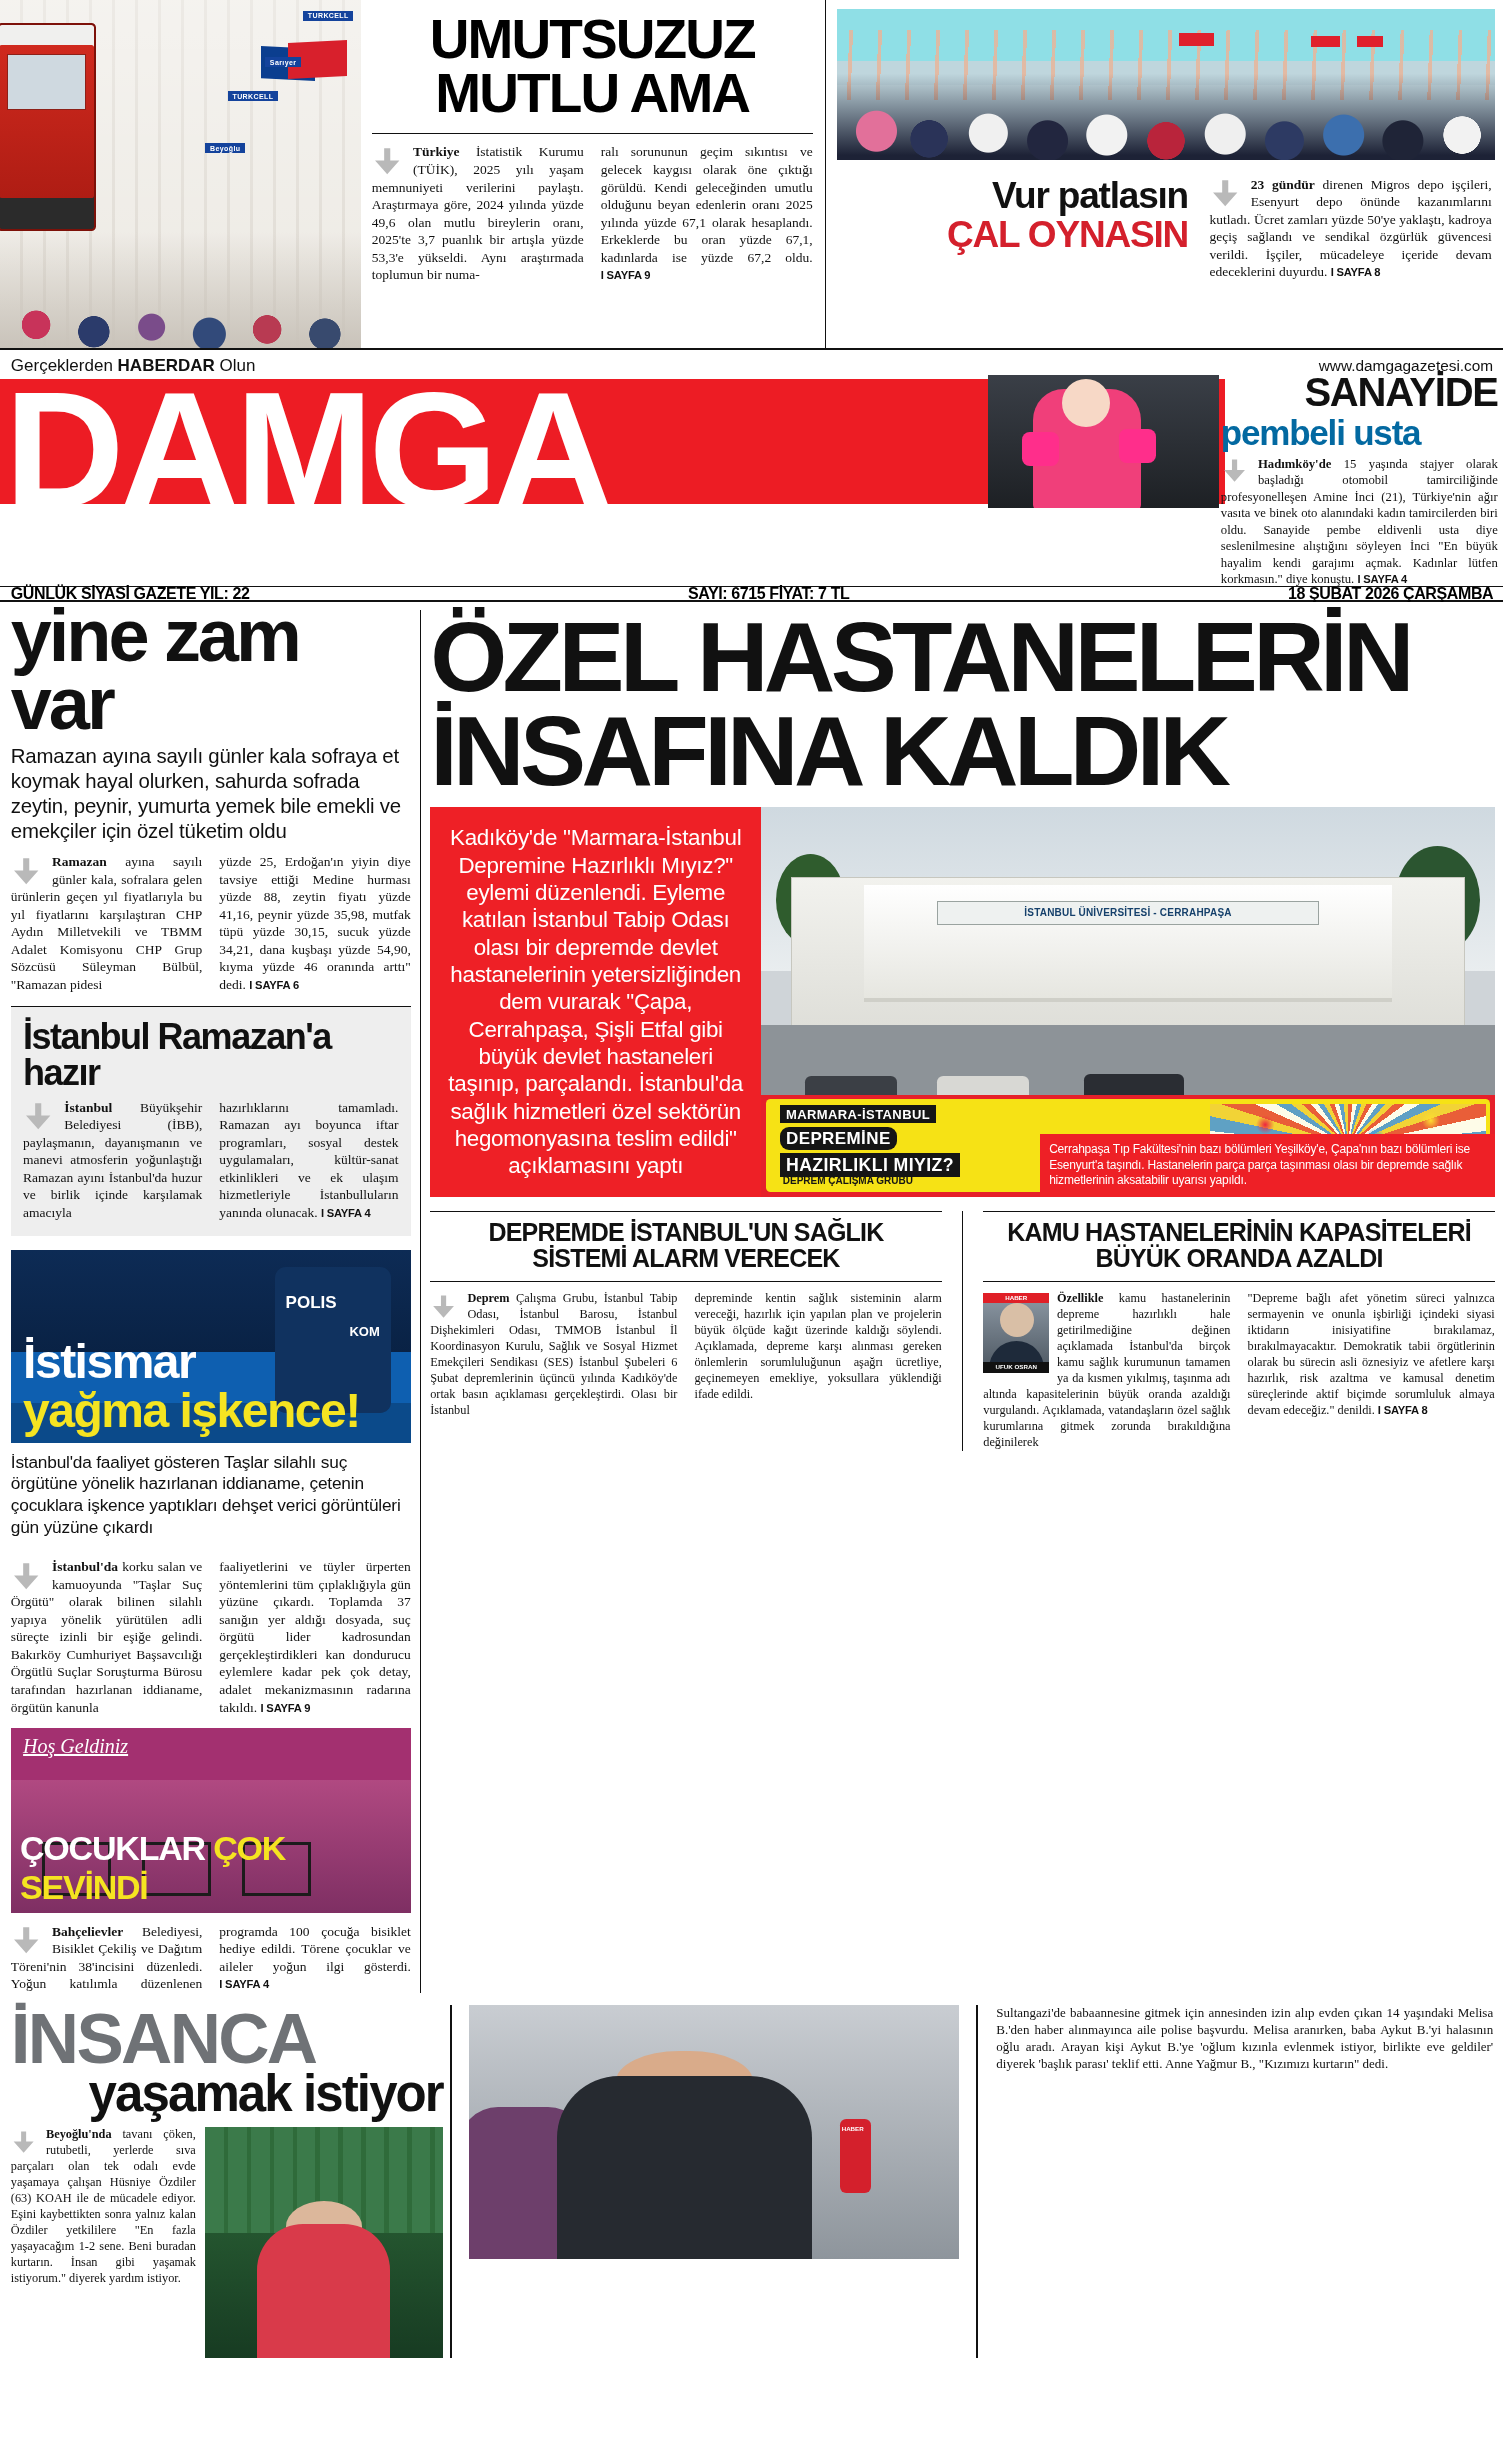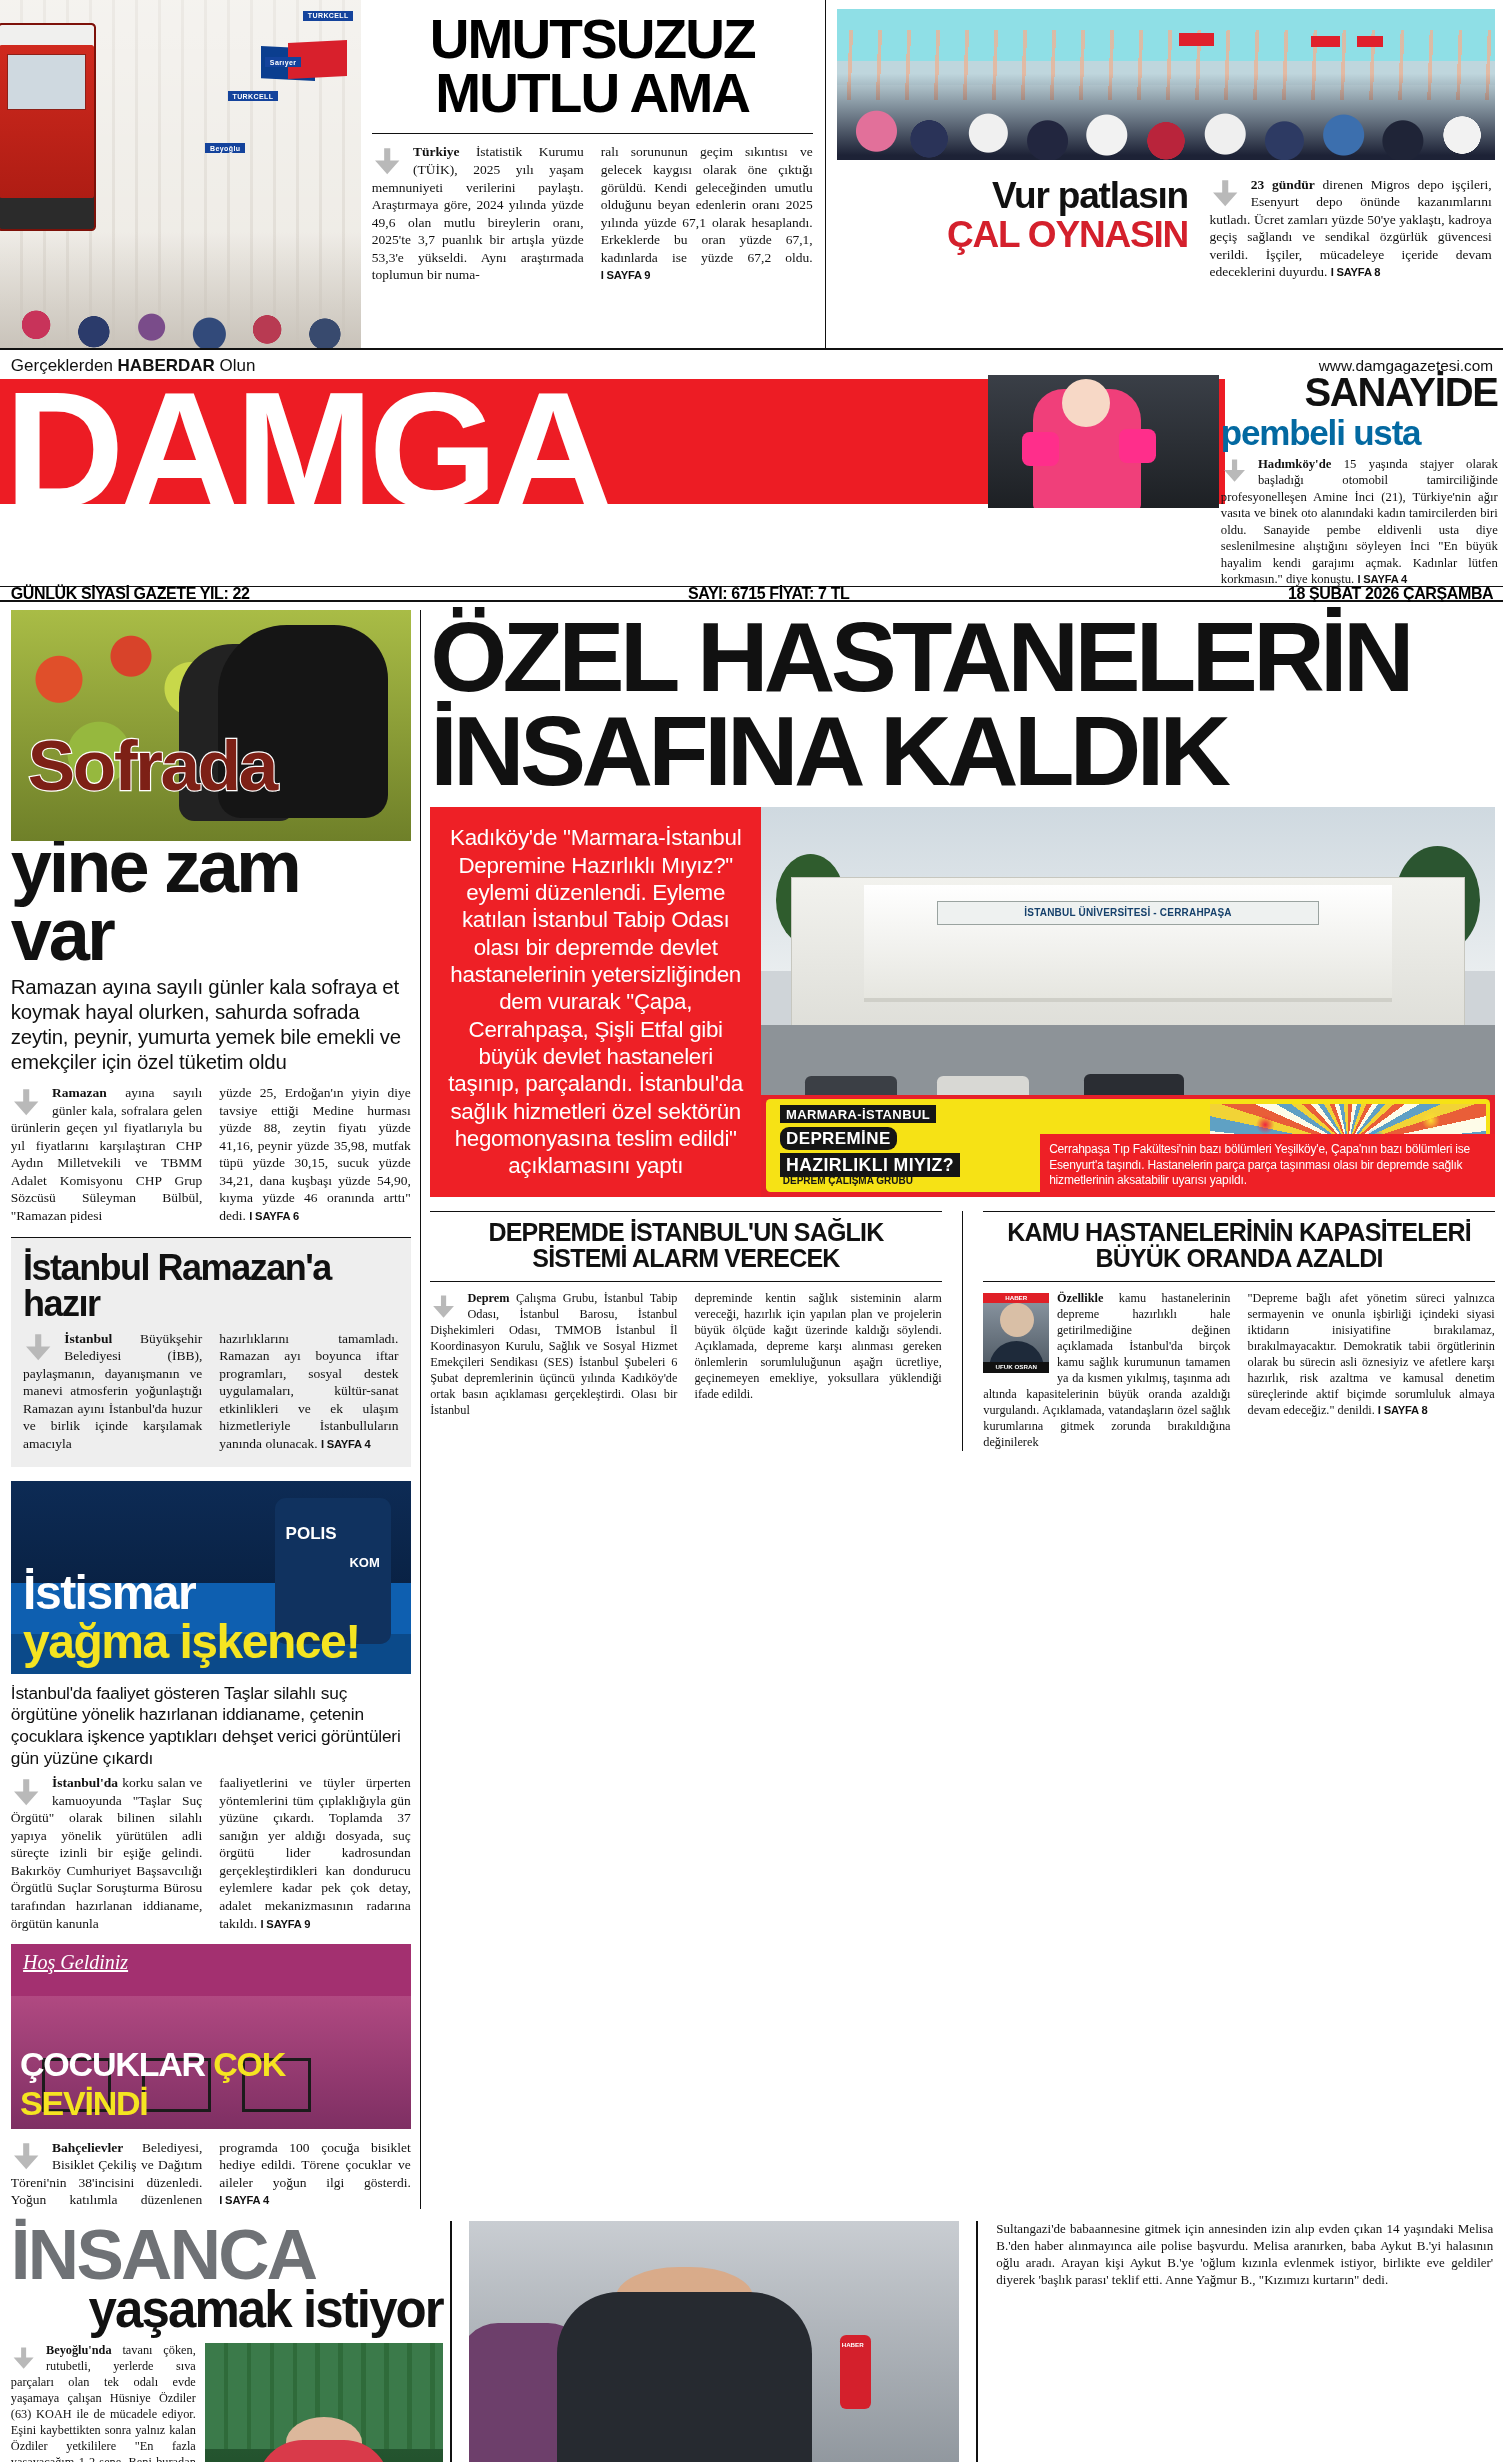--- a/index.html
+++ b/index.html
@@ -293,21 +293,21 @@
   }
   .yagma-word {
     position:absolute; left:12.3px; bottom:7.7px;
     font-family:"Liberation Sans",sans-serif; font-weight:bold;
     font-size: 48px; line-height:1; letter-spacing:-1.5px; color:#f5e421;
   }
   .istismar-deck {
     font-family:"Liberation Sans",sans-serif; font-size:17.3px; line-height:1.25;
     color:#111; margin-top:9.2px; letter-spacing:-0.2px;
   }
-  .istismar-body { margin-top: 5px; }
+  .istismar-body { margin-top: 20px; }
 
   .cocuklar-photo {
     margin-top:12.3px; position:relative; width:100%; height:185px; overflow:hidden;
     background: linear-gradient(#c4538d,#7e2f63);
   }
   .cocuklar-photo .banner{
     position:absolute; left:0; right:0; top:0; height:52px; background:#a33070;
     color:#fff; font-family:"Liberation Serif",serif; font-style:italic;
     font-size:20px; padding:6.2px 12.3px;text-decoration:underline;
   }
@@ -613,26 +613,20 @@
       <div>
         <span>18 ŞUBAT 2026 </span><span>ÇARŞAMBA</span>
       </div>
     </div>
   </div>
 
   <div class="main">
 
     <div class="col-left">
 
-      <div class="sofra-photo">
-        <div class="veg"></div>
-        <div class="shopper2"></div>
-        <div class="shopper"></div>
-        <div class="sofrada-word">Sofrada</div>
-      </div>
       <div class="yine-zam">yine zam var</div>
       <div class="sofra-deck">Ramazan ayına sayılı günler kala sofraya et koymak hayal olurken, sahurda sofrada zeytin, peynir, yumurta yemek bile emekli ve emekçiler için özel tüketim oldu</div>
 
       <div class="two-col" style="margin-top:9.2px">
         <p class="body-text">
           <svg class="arrow-icon" viewBox="0 0 46 40">
             <polygon points="2,4 24,4 24,20 36,20 20,38 4,20 16,20 16,4" fill="#b9b9b9"></polygon>
           </svg>
           <span class="lead">Ramazan</span>
           <span>ayına sayılı günler kala, sofralara gelen ürünlerin geçen yıl fiyatlarıyla bu yıl fiyatlarını karşılaştıran CHP Aydın Milletvekili ve TBMM Adalet Komisyonu CHP Grup Sözcüsü Süleyman Bülbül, "Ramazan pidesi</span>

